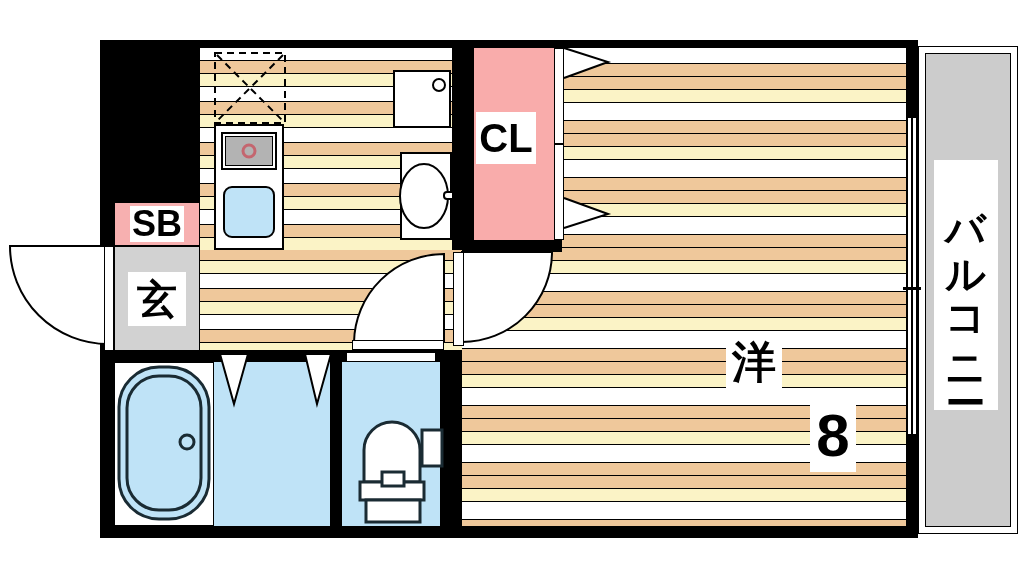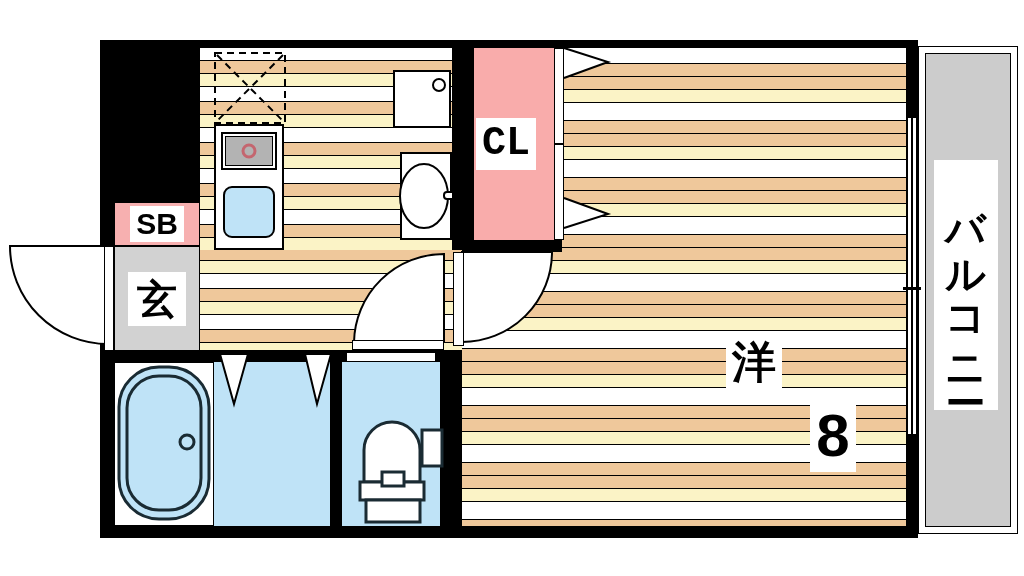--- a/index.html
+++ b/index.html
@@ -69,21 +69,21 @@
 
   <div class="abs wall" style="left:906px;top:40px;width:12px;height:78px;"></div>
   <div class="abs wall" style="left:906px;top:434px;width:12px;height:104px;"></div>
 
   <div class="abs" style="left:906px;top:118px;width:12px;height:316px;background:#ffffff;
               border-left:2px solid #000;border-right:2px solid #000;"></div>
   <div class="abs" style="left:911px;top:118px;width:2px;height:316px;background:#000;"></div>
   <div class="abs" style="left:903px;top:287px;width:18px;height:3px;background:#000;"></div>
 
   <div class="abs" style="left:114px;top:202px;width:86px;height:44px;background:#f7b0b0;border:1px solid #000;"></div>
-  <div class="abs lbl" style="left:130px;top:206px;width:54px;height:36px;font-size:30px;">SB</div>
+  <div class="abs lbl" style="left:130px;top:206px;width:54px;height:36px;font-size:36px;">SB</div>
 
   <div class="abs" style="left:114px;top:246px;width:86px;height:106px;background:#d2d2d2;border:1px solid #000;"></div>
   <div class="abs lbl" style="left:128px;top:272px;width:58px;height:54px;font-size:40px;">玄</div>
 
   <svg class="abs" style="left:0px;top:236px;width:120px;height:130px;">
     <path d="M 108 10 L 10 10 A 98 98 0 0 0 108 108 Z" fill="#ffffff" stroke="#000" stroke-width="2"></path>
   </svg>
   <div class="abs" style="left:104px;top:246px;width:10px;height:106px;background:#ffffff;border:1px solid #000;"></div>
 
   <div class="abs" style="left:214px;top:124px;width:70px;height:126px;background:#ffffff;border:2px solid #000;"></div>
@@ -112,21 +112,21 @@
   <svg class="abs" style="left:396px;top:160px;width:60px;height:72px;">
     <ellipse cx="28" cy="36" rx="24" ry="32" fill="#ffffff" stroke="#000" stroke-width="2"></ellipse>
     <rect x="48" y="32" width="16" height="7" fill="#ffffff" stroke="#000" stroke-width="2" rx="3"></rect>
   </svg>
 
   <div class="abs wall" style="left:452px;top:40px;width:10px;height:210px;"></div>
 
   <div class="abs wall" style="left:462px;top:40px;width:12px;height:212px;"></div>
   <div class="abs wall" style="left:462px;top:240px;width:100px;height:12px;"></div>
   <div class="abs" style="left:474px;top:48px;width:80px;height:192px;background:#f9acab;"></div>
-  <div class="abs lbl" style="left:476px;top:118px;width:60px;height:52px;font-size:40px;font-family:Liberation Mono, monospace;">CL</div>
+  <div class="abs lbl" style="left:476px;top:112px;width:60px;height:52px;font-size:40px;">CL</div>
 
   <div class="abs" style="left:554px;top:48px;width:10px;height:96px;background:#ffffff;border:1px solid #000;"></div>
   <div class="abs" style="left:554px;top:144px;width:10px;height:96px;background:#ffffff;border:1px solid #000;"></div>
 
   <svg class="abs" style="left:564px;top:48px;width:48px;height:34px;">
     <path d="M 0 0 L 44 14 L 0 30" fill="#ffffff" stroke="#000" stroke-width="2"></path>
   </svg>
   <svg class="abs" style="left:564px;top:196px;width:48px;height:34px;">
     <path d="M 0 2 L 44 18 L 0 32" fill="#ffffff" stroke="#000" stroke-width="2"></path>
   </svg>

